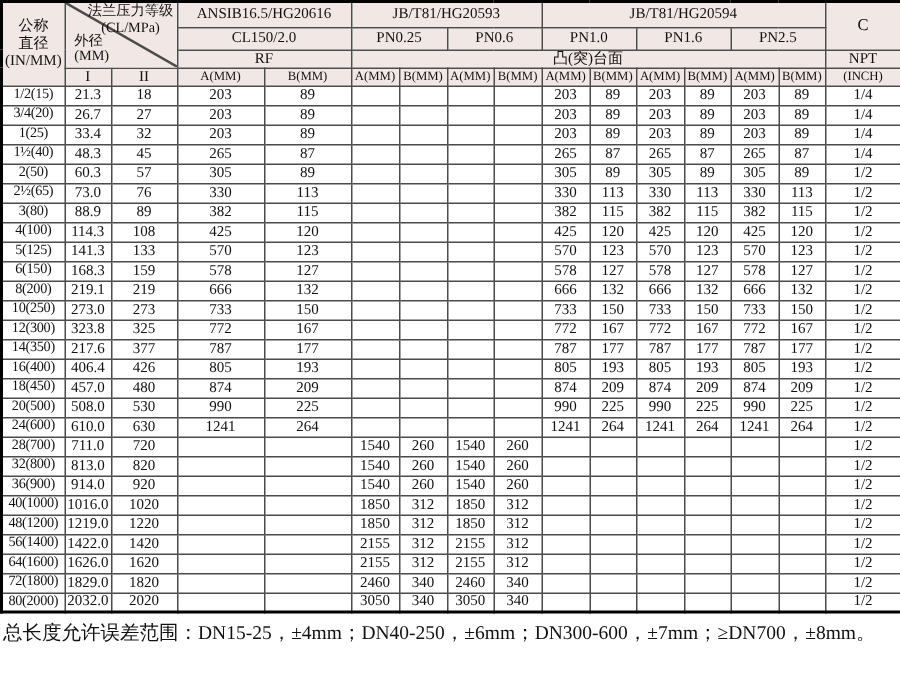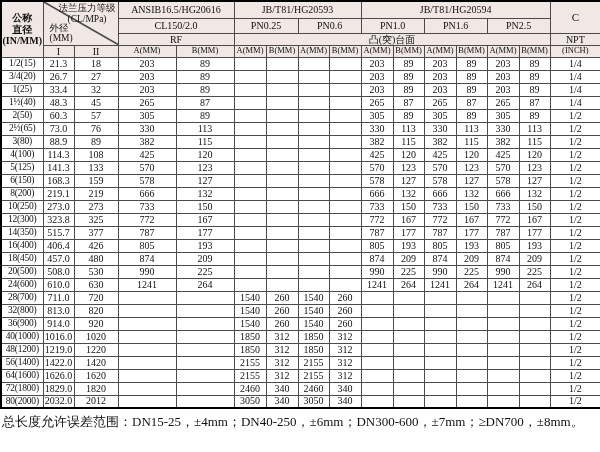--- a/index.html
+++ b/index.html
@@ -26,21 +26,21 @@
     overflow:hidden;white-space:nowrap;
   }
   thead th{
     background:var(--header-bg);
     font-weight:normal;font-size:10px;line-height:1.1;
   }
   tr.h1{height:17px;}
   tr.h2{height:15px;}
   tr.h3{height:11px;}
   tr.h4{height:12px;}
-  th.nom{white-space:pre-line;font-size:10px;line-height:1.15;font-weight:bold;}
+  th.nom{white-space:pre-line;font-size:10px;line-height:1.15;}
   th.ab,th.inch{font-size:8.5px;}
   th.od{font-size:10px;}
   th.cbig{font-size:11px;}
   
   th.diag{position:relative;}
   th.diag svg{position:absolute;left:0;top:0;width:100%;height:100%;}
   th.diag .tr{
     position:absolute;top:1px;right:2px;
     font-size:9.5px;line-height:1.2;white-space:nowrap;
   }
@@ -361,21 +361,21 @@
         <td>772</td>
         <td>167</td>
         <td>772</td>
         <td>167</td>
         <td>772</td>
         <td>167</td>
         <td>1/2</td>
       </tr>
       <tr>
         <td class="row-label">14(350)</td>
-        <td>515.7</td>
+        <td>217.6</td>
         <td>377</td>
         <td>787</td>
         <td>177</td>
         <td></td>
         <td></td>
         <td></td>
         <td></td>
         <td>787</td>
         <td>177</td>
         <td>787</td>
@@ -596,21 +596,21 @@
         <td></td>
         <td></td>
         <td></td>
         <td></td>
         <td></td>
         <td>1/2</td>
       </tr>
       <tr>
         <td class="row-label">80(2000)</td>
         <td>2032.0</td>
-        <td>2012</td>
+        <td>2020</td>
         <td></td>
         <td></td>
         <td>3050</td>
         <td>340</td>
         <td>3050</td>
         <td>340</td>
         <td></td>
         <td></td>
         <td></td>
         <td></td>

